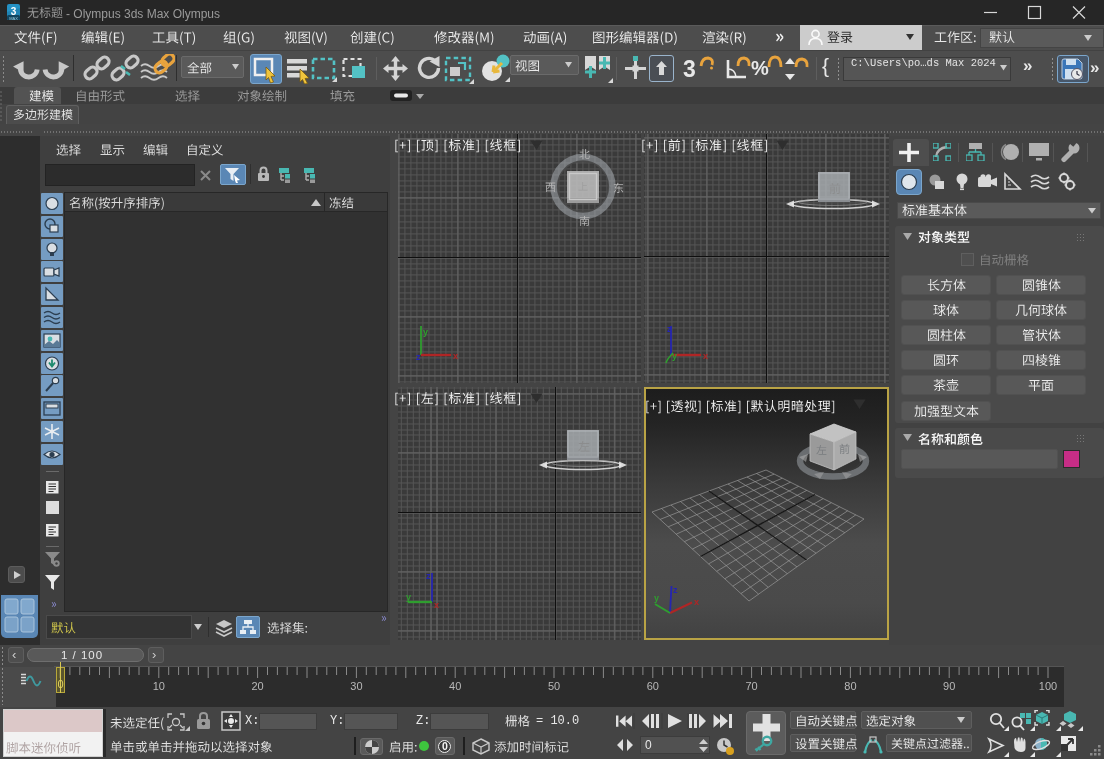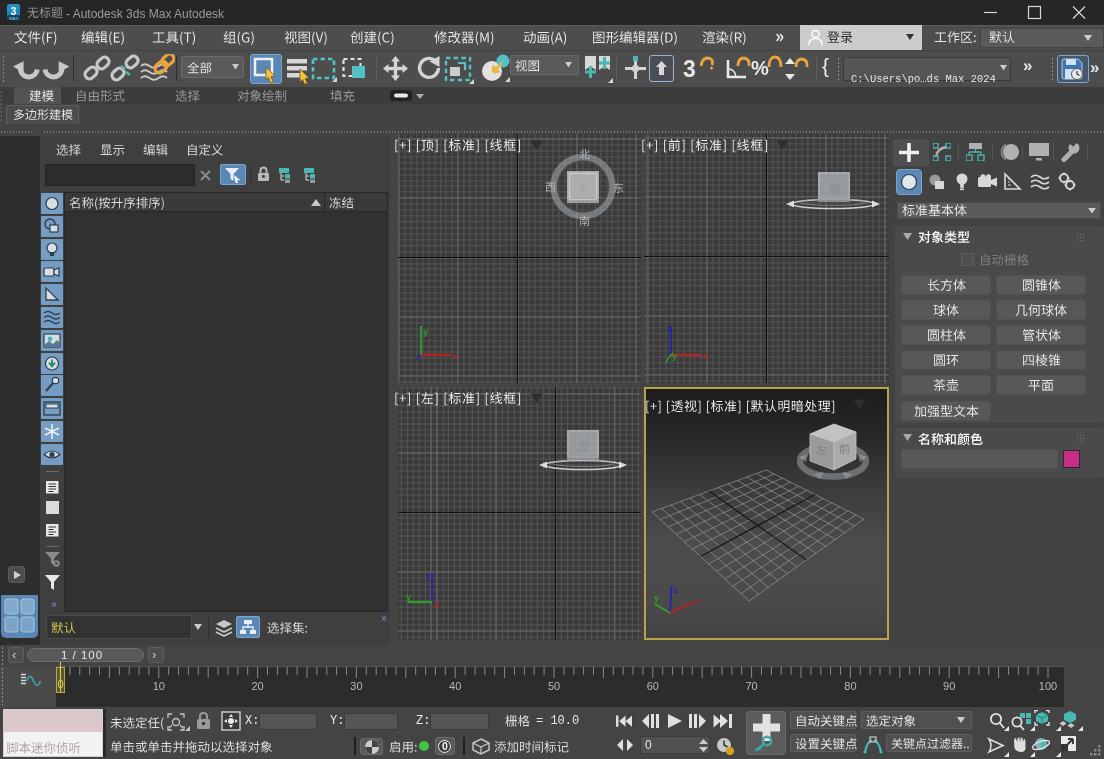--- a/index.html
+++ b/index.html
@@ -10,21 +10,21 @@
 <svg class="abs" style="left:7px;top:4px" width="13" height="17">
 <rect x="0" y="0" width="13" height="16" rx="2" fill="#2491c4"></rect>
 <path d="M0 8 L13 4 L13 16 L0 16 Z" fill="#1a7aa8" opacity="0.6"></path>
 <rect x="0" y="11" width="13" height="5" rx="1.5" fill="#10445f"></rect>
 <text x="6.5" y="10.5" font-family="Liberation Sans" font-size="10" font-weight="bold" fill="#fff" text-anchor="middle">3</text>
 <text x="6.5" y="15.5" font-family="Liberation Sans" font-size="4" fill="#9cd" text-anchor="middle">MAX</text>
 </svg>
 <svg style="position:absolute;left:27.0px;top:6.0px;overflow:visible" width="37" height="15">
       <path transform="translate(0,11.0)" d="M0.6 -5.7H11.4V-4.8H0.6ZM1.4 -9.3H10.7V-8.4H1.4ZM6.1 -5H7.1V-0.7Q7.1 -0.4 7.2 -0.3Q7.3 -0.2 7.8 -0.2Q7.9 -0.2 8.2 -0.2Q8.5 -0.2 8.8 -0.2Q9.2 -0.2 9.5 -0.2Q9.8 -0.2 9.9 -0.2Q10.2 -0.2 10.4 -0.3Q10.5 -0.5 10.6 -0.9Q10.6 -1.3 10.6 -2.1Q10.8 -2 10.9 -2Q11.1 -1.9 11.2 -1.8Q11.4 -1.8 11.5 -1.7Q11.5 -0.8 11.3 -0.3Q11.2 0.3 10.9 0.5Q10.5 0.7 10 0.7Q9.9 0.7 9.6 0.7Q9.4 0.7 9.1 0.7Q8.8 0.7 8.5 0.7Q8.2 0.7 8 0.7Q7.8 0.7 7.7 0.7Q7.1 0.7 6.7 0.6Q6.4 0.4 6.3 0.1Q6.1 -0.2 6.1 -0.7ZM5.4 -8.9H6.3Q6.3 -8.1 6.2 -7.1Q6.1 -6.2 6 -5.2Q5.8 -4.3 5.5 -3.4Q5.1 -2.5 4.6 -1.7Q4 -0.9 3.2 -0.2Q2.3 0.5 1.1 1Q1 0.8 0.8 0.6Q0.6 0.4 0.5 0.2Q1.7 -0.2 2.5 -0.8Q3.3 -1.5 3.8 -2.2Q4.4 -3 4.7 -3.8Q5 -4.7 5.1 -5.5Q5.2 -6.4 5.3 -7.3Q5.3 -8.1 5.4 -8.9Z M17.6 -9.2H22.8V-8.3H17.6ZM17.1 -6.3H23.5V-5.4H17.1ZM19.6 -5.9H20.5V-0.2Q20.5 0.2 20.4 0.4Q20.4 0.6 20.1 0.7Q19.8 0.9 19.4 0.9Q19 0.9 18.3 0.9Q18.3 0.7 18.2 0.4Q18.2 0.2 18.1 -0Q18.5 0 18.9 0Q19.3 0 19.4 0Q19.5 -0 19.6 -0.1Q19.6 -0.1 19.6 -0.2ZM21.3 -3.9 22.1 -4.1Q22.4 -3.6 22.7 -2.9Q23 -2.2 23.2 -1.6Q23.4 -1 23.5 -0.5L22.7 -0.2Q22.6 -0.7 22.4 -1.3Q22.2 -1.9 21.9 -2.6Q21.6 -3.3 21.3 -3.9ZM17.9 -4.1 18.7 -3.9Q18.5 -3.2 18.3 -2.6Q18 -1.9 17.7 -1.3Q17.4 -0.7 17.1 -0.2Q17 -0.3 16.9 -0.4Q16.8 -0.5 16.6 -0.5Q16.5 -0.6 16.4 -0.7Q16.9 -1.3 17.3 -2.2Q17.7 -3.2 17.9 -4.1ZM12.6 -7.5H16.9V-6.7H12.6ZM14.4 -10.1H15.3V0.9H14.4ZM14.3 -7 14.9 -6.8Q14.8 -6.2 14.6 -5.5Q14.3 -4.7 14 -4Q13.8 -3.4 13.4 -2.8Q13.1 -2.2 12.8 -1.7Q12.7 -1.9 12.7 -2Q12.6 -2.2 12.5 -2.3Q12.4 -2.5 12.3 -2.6Q12.7 -3.1 13.1 -3.8Q13.5 -4.6 13.8 -5.4Q14.1 -6.3 14.3 -7ZM15.3 -6.4Q15.4 -6.3 15.6 -6Q15.8 -5.7 16.1 -5.4Q16.4 -5 16.6 -4.7Q16.8 -4.5 16.9 -4.3L16.4 -3.6Q16.3 -3.8 16.1 -4.2Q15.9 -4.5 15.6 -4.9Q15.4 -5.2 15.2 -5.6Q14.9 -5.9 14.8 -6Z M26.1 -7.4V-6.5H28.6V-7.4ZM26.1 -8.9V-8H28.6V-8.9ZM25.3 -9.6H29.4V-5.8H25.3ZM24.6 -4.9H30V-4.2H24.6ZM30 -9.5H35.5V-8.8H30ZM27 -4.7H27.8V-0.1L27 -0.6ZM27.4 -2.9H29.8V-2.2H27.4ZM32.3 -9.3 33.2 -9.1Q33 -8.6 32.8 -8.2Q32.7 -7.7 32.5 -7.4L31.8 -7.5Q31.9 -7.9 32.1 -8.4Q32.2 -8.9 32.3 -9.3ZM26 -2.4Q26.3 -1.6 26.8 -1.1Q27.3 -0.7 28 -0.4Q28.7 -0.2 29.5 -0.1Q30.4 -0 31.4 -0Q31.5 -0 32 -0Q32.4 -0 32.9 -0.1Q33.4 -0.1 33.9 -0.1Q34.5 -0.1 34.9 -0.1Q35.4 -0.1 35.6 -0.1Q35.5 0.1 35.4 0.3Q35.3 0.5 35.2 0.7H34.4H31.4Q30.2 0.7 29.3 0.6Q28.4 0.5 27.6 0.2Q26.9 -0.1 26.4 -0.7Q25.8 -1.2 25.5 -2.2ZM30.5 -7.6H34.9V-2.6H34.1V-6.9H31.2V-2.6H30.5ZM25.5 -3.6 26.3 -3.6Q26.2 -2.1 25.9 -1Q25.7 0.1 25.1 0.9Q25 0.9 24.9 0.8Q24.7 0.7 24.6 0.6Q24.5 0.5 24.4 0.5Q25 -0.2 25.2 -1.3Q25.4 -2.3 25.5 -3.6ZM32.3 -6.4H33.1Q33.1 -5.1 32.9 -4.1Q32.8 -3.1 32.5 -2.4Q32.2 -1.7 31.6 -1.2Q31 -0.7 29.9 -0.3Q29.9 -0.5 29.7 -0.6Q29.6 -0.8 29.5 -0.9Q30.4 -1.2 31 -1.7Q31.6 -2.1 31.8 -2.8Q32.1 -3.4 32.2 -4.3Q32.3 -5.2 32.3 -6.4ZM32.8 -2.2 33.3 -2.7Q33.7 -2.5 34.1 -2.1Q34.5 -1.8 34.8 -1.5Q35.2 -1.2 35.4 -0.9L34.9 -0.4Q34.7 -0.6 34.3 -1Q33.9 -1.3 33.5 -1.6Q33.1 -2 32.8 -2.2Z" fill="#9a9a9a"></path>
     </svg>
-<div style="position:absolute;left:66px;top:7px;font:400 12px 'Liberation Sans',sans-serif;color:#9a9a9a;white-space:pre;">- Autodesk 3ds Max Autodesk</div>
+<div style="position:absolute;left:66px;top:7px;font:400 12px 'Liberation Sans',sans-serif;color:#9a9a9a;white-space:pre;">- Olympus 3ds Max Olympus</div>
 <svg class="abs" style="left:975px;top:0" width="129" height="25">
 <line x1="9" y1="12.5" x2="22" y2="12.5" stroke="#d8d8d8" stroke-width="1.2"></line>
 <rect x="53.5" y="6.5" width="12" height="12" fill="none" stroke="#d8d8d8" stroke-width="1.2"></rect>
 <path d="M98 6.5 L110 18.5 M110 6.5 L98 18.5" stroke="#d8d8d8" stroke-width="1.2"></path>
 </svg>
 <div style="position:absolute;left:0px;top:25px;width:1104px;height:25px;background:#4d4d4d;border-top:1px solid #5a5a5a"></div>
 <svg style="position:absolute;left:14.0px;top:29.6px;overflow:visible" width="45" height="17">
       <path transform="translate(0,12.4)" d="M9.8 -8.5 10.8 -8.2Q10 -5.8 8.6 -4Q7.3 -2.2 5.4 -1Q3.6 0.3 1.1 1.1Q1.1 0.9 1 0.7Q0.9 0.6 0.7 0.4Q0.6 0.2 0.5 0.1Q2.9 -0.6 4.7 -1.7Q6.5 -2.9 7.8 -4.5Q9 -6.2 9.8 -8.5ZM3.6 -8.5Q4.4 -6.4 5.7 -4.7Q7 -3 8.9 -1.7Q10.7 -0.5 13.1 0.1Q12.9 0.2 12.8 0.3Q12.7 0.5 12.6 0.7Q12.4 0.8 12.4 1Q9.9 0.3 8.1 -1Q6.2 -2.2 4.9 -4Q3.6 -5.9 2.7 -8.1ZM0.7 -9H12.9V-8H0.7ZM5.7 -11.1 6.8 -11.4Q7.1 -10.9 7.4 -10.4Q7.7 -9.8 7.8 -9.4L6.7 -9Q6.6 -9.4 6.3 -10Q6 -10.6 5.7 -11.1Z M21.7 -11.2H22.7V1.1H21.7ZM19.3 -10.7 20.3 -10.5Q20.1 -9.5 19.9 -8.6Q19.6 -7.7 19.3 -6.9Q18.9 -6.1 18.5 -5.5Q18.4 -5.6 18.3 -5.7Q18.1 -5.8 18 -5.9Q17.8 -6 17.7 -6Q18.1 -6.6 18.4 -7.3Q18.7 -8.1 18.9 -8.9Q19.2 -9.8 19.3 -10.7ZM19.5 -8.6H25.8V-7.6H19.2ZM17.8 -4.6H26.4V-3.6H17.8ZM17.1 -11.3 18.1 -11Q17.6 -9.9 17.1 -8.7Q16.5 -7.6 15.9 -6.6Q15.2 -5.7 14.5 -4.9Q14.5 -5 14.4 -5.2Q14.3 -5.4 14.1 -5.6Q14 -5.8 13.9 -5.9Q14.6 -6.6 15.2 -7.4Q15.7 -8.3 16.2 -9.3Q16.8 -10.3 17.1 -11.3ZM15.8 -7.8 16.7 -8.8 16.7 -8.8V1.1H15.8Z M30.2 2.6Q29.3 1.1 28.8 -0.5Q28.2 -2.2 28.2 -4.2Q28.2 -6.2 28.8 -7.9Q29.3 -9.5 30.2 -11L31 -10.7Q30.1 -9.2 29.7 -7.6Q29.3 -5.9 29.3 -4.2Q29.3 -2.5 29.7 -0.8Q30.1 0.9 31 2.3Z M32.9 0V-9.9H38.6V-8.8H34.2V-5.5H37.9V-4.4H34.2V0Z M40.4 2.6 39.6 2.3Q40.5 0.9 40.9 -0.8Q41.3 -2.5 41.3 -4.2Q41.3 -5.9 40.9 -7.6Q40.5 -9.2 39.6 -10.7L40.4 -11Q41.3 -9.5 41.8 -7.9Q42.3 -6.2 42.3 -4.2Q42.3 -2.2 41.8 -0.5Q41.3 1.1 40.4 2.6Z" fill="#eaeaea"></path>
     </svg>
 <svg style="position:absolute;left:81.0px;top:29.6px;overflow:visible" width="46" height="17">
@@ -194,21 +194,21 @@
 </svg>
 <svg class="abs" style="left:782px;top:56px" width="28" height="26">
 <path d="M8 2 L13 8 L3 8 Z" fill="#e8e8e8"></path>
       <path d="M8 24 L13 18 L3 18 Z" fill="#e8e8e8"></path>
 <path d="M14 11 Q14 3 20 3 Q26 4 25 11" fill="none" stroke="#e8a33d" stroke-width="2.8"></path>
 </svg>
 <div style="position:absolute;left:816px;top:57px;width:1px;height:23px;background:#3a3a3a;border-right:1px solid #5e5e5e"></div>
 <div style="position:absolute;left:822px;top:54px;font:400 21px 'Liberation Sans',sans-serif;color:#e8e8e8;white-space:pre;">{</div>
 <div style="position:absolute;left:837px;top:57px;width:3px;height:25px;background-image:radial-gradient(#909090 32%,transparent 40%);background-size:3px 4px"></div>
 <div style="position:absolute;left:843px;top:57px;width:168px;height:24px;background:#555555;border:1px solid #3a3a3a"></div>
-<div style="position:absolute;left:851px;top:73px;font:400 10.5px 'Liberation Mono',monospace;color:#e4e4e4;white-space:pre;">C:\Users\po…ds Max 2024</div>
+<div style="position:absolute;left:851px;top:57px;font:400 10.5px 'Liberation Mono',monospace;color:#e4e4e4;white-space:pre;">C:\Users\po…ds Max 2024</div>
 <svg class="abs" style="left:1000px;top:65px" width="9" height="7">
       <path d="M0 0 L7 0 L3.5 5.5 Z" fill="#ccc"></path>
     </svg>
 <div style="position:absolute;left:1023px;top:56px;font:700 17px 'Liberation Sans',sans-serif;color:#e8e8e8;white-space:pre;">»</div>
 <div style="position:absolute;left:1051px;top:57px;width:3px;height:25px;background-image:radial-gradient(#909090 32%,transparent 40%);background-size:3px 4px"></div>
 <div style="position:absolute;left:1057px;top:55px;width:32px;height:28px;background:#47576a;border:1px solid #7ba6cc;border-radius:3px"></div>
 <svg class="abs" style="left:1060px;top:57px" width="26" height="24">
 <path d="M2 4 Q2 2 4 2 L18 2 L22 6 L22 20 Q22 22 20 22 L4 22 Q2 22 2 20 Z" fill="#3a76b8" stroke="#bcd" stroke-width="1"></path>
 <rect x="6" y="2" width="10" height="6" fill="#cfe0f0"></rect>
 <rect x="5" y="12" width="14" height="10" fill="#cfe0f0"></rect>

